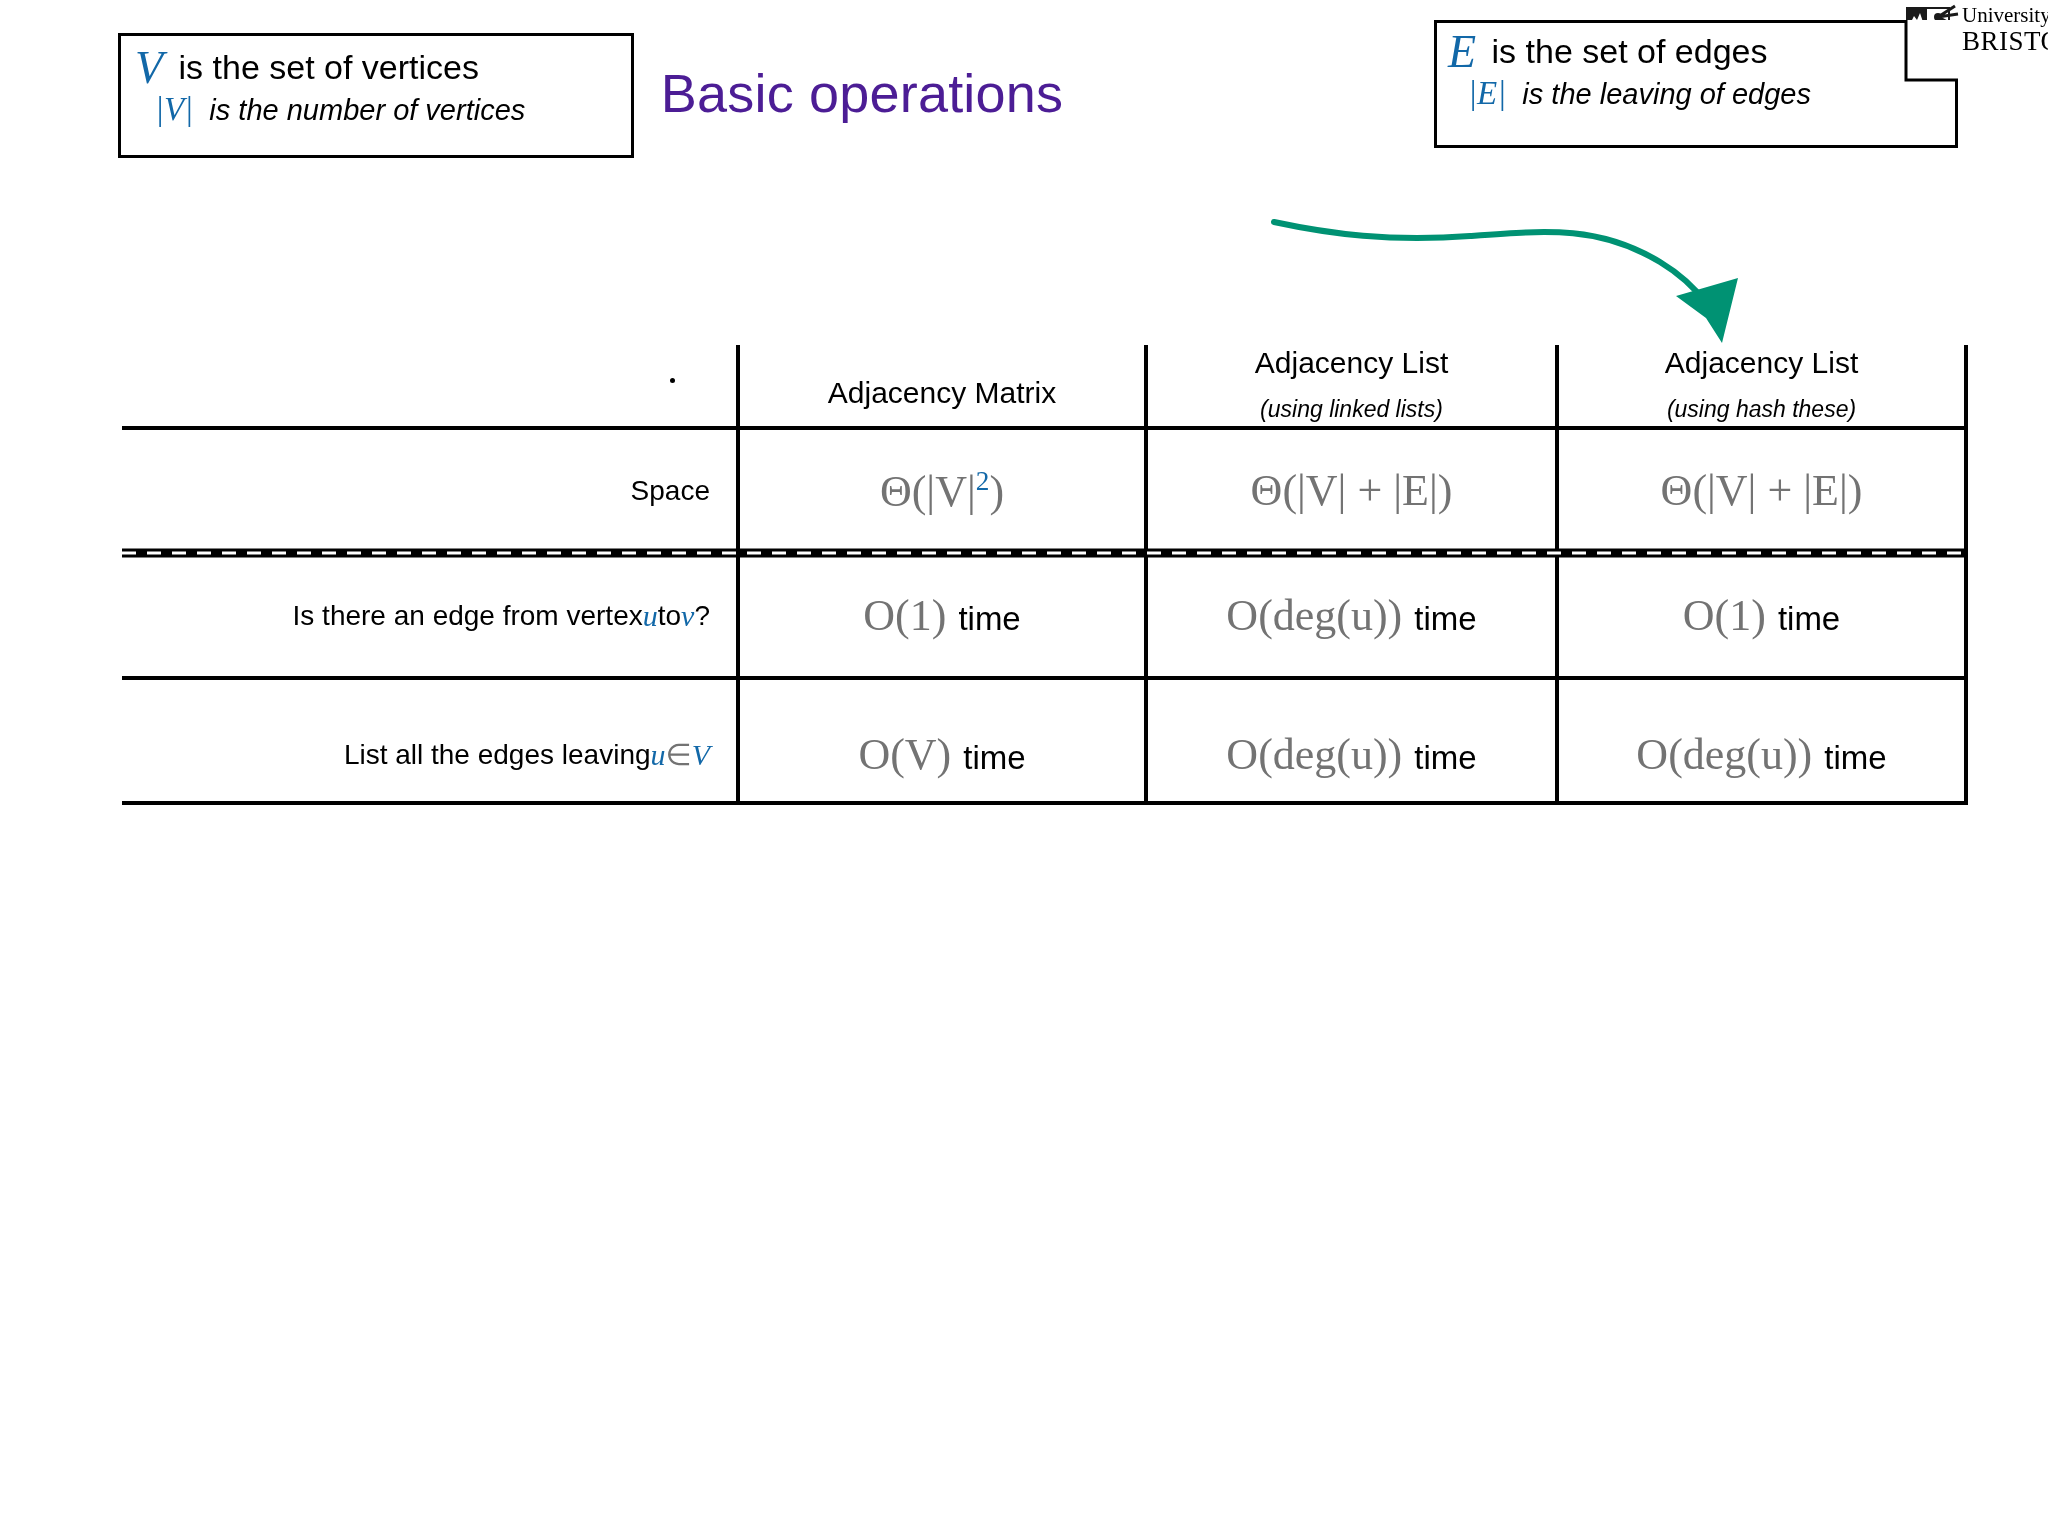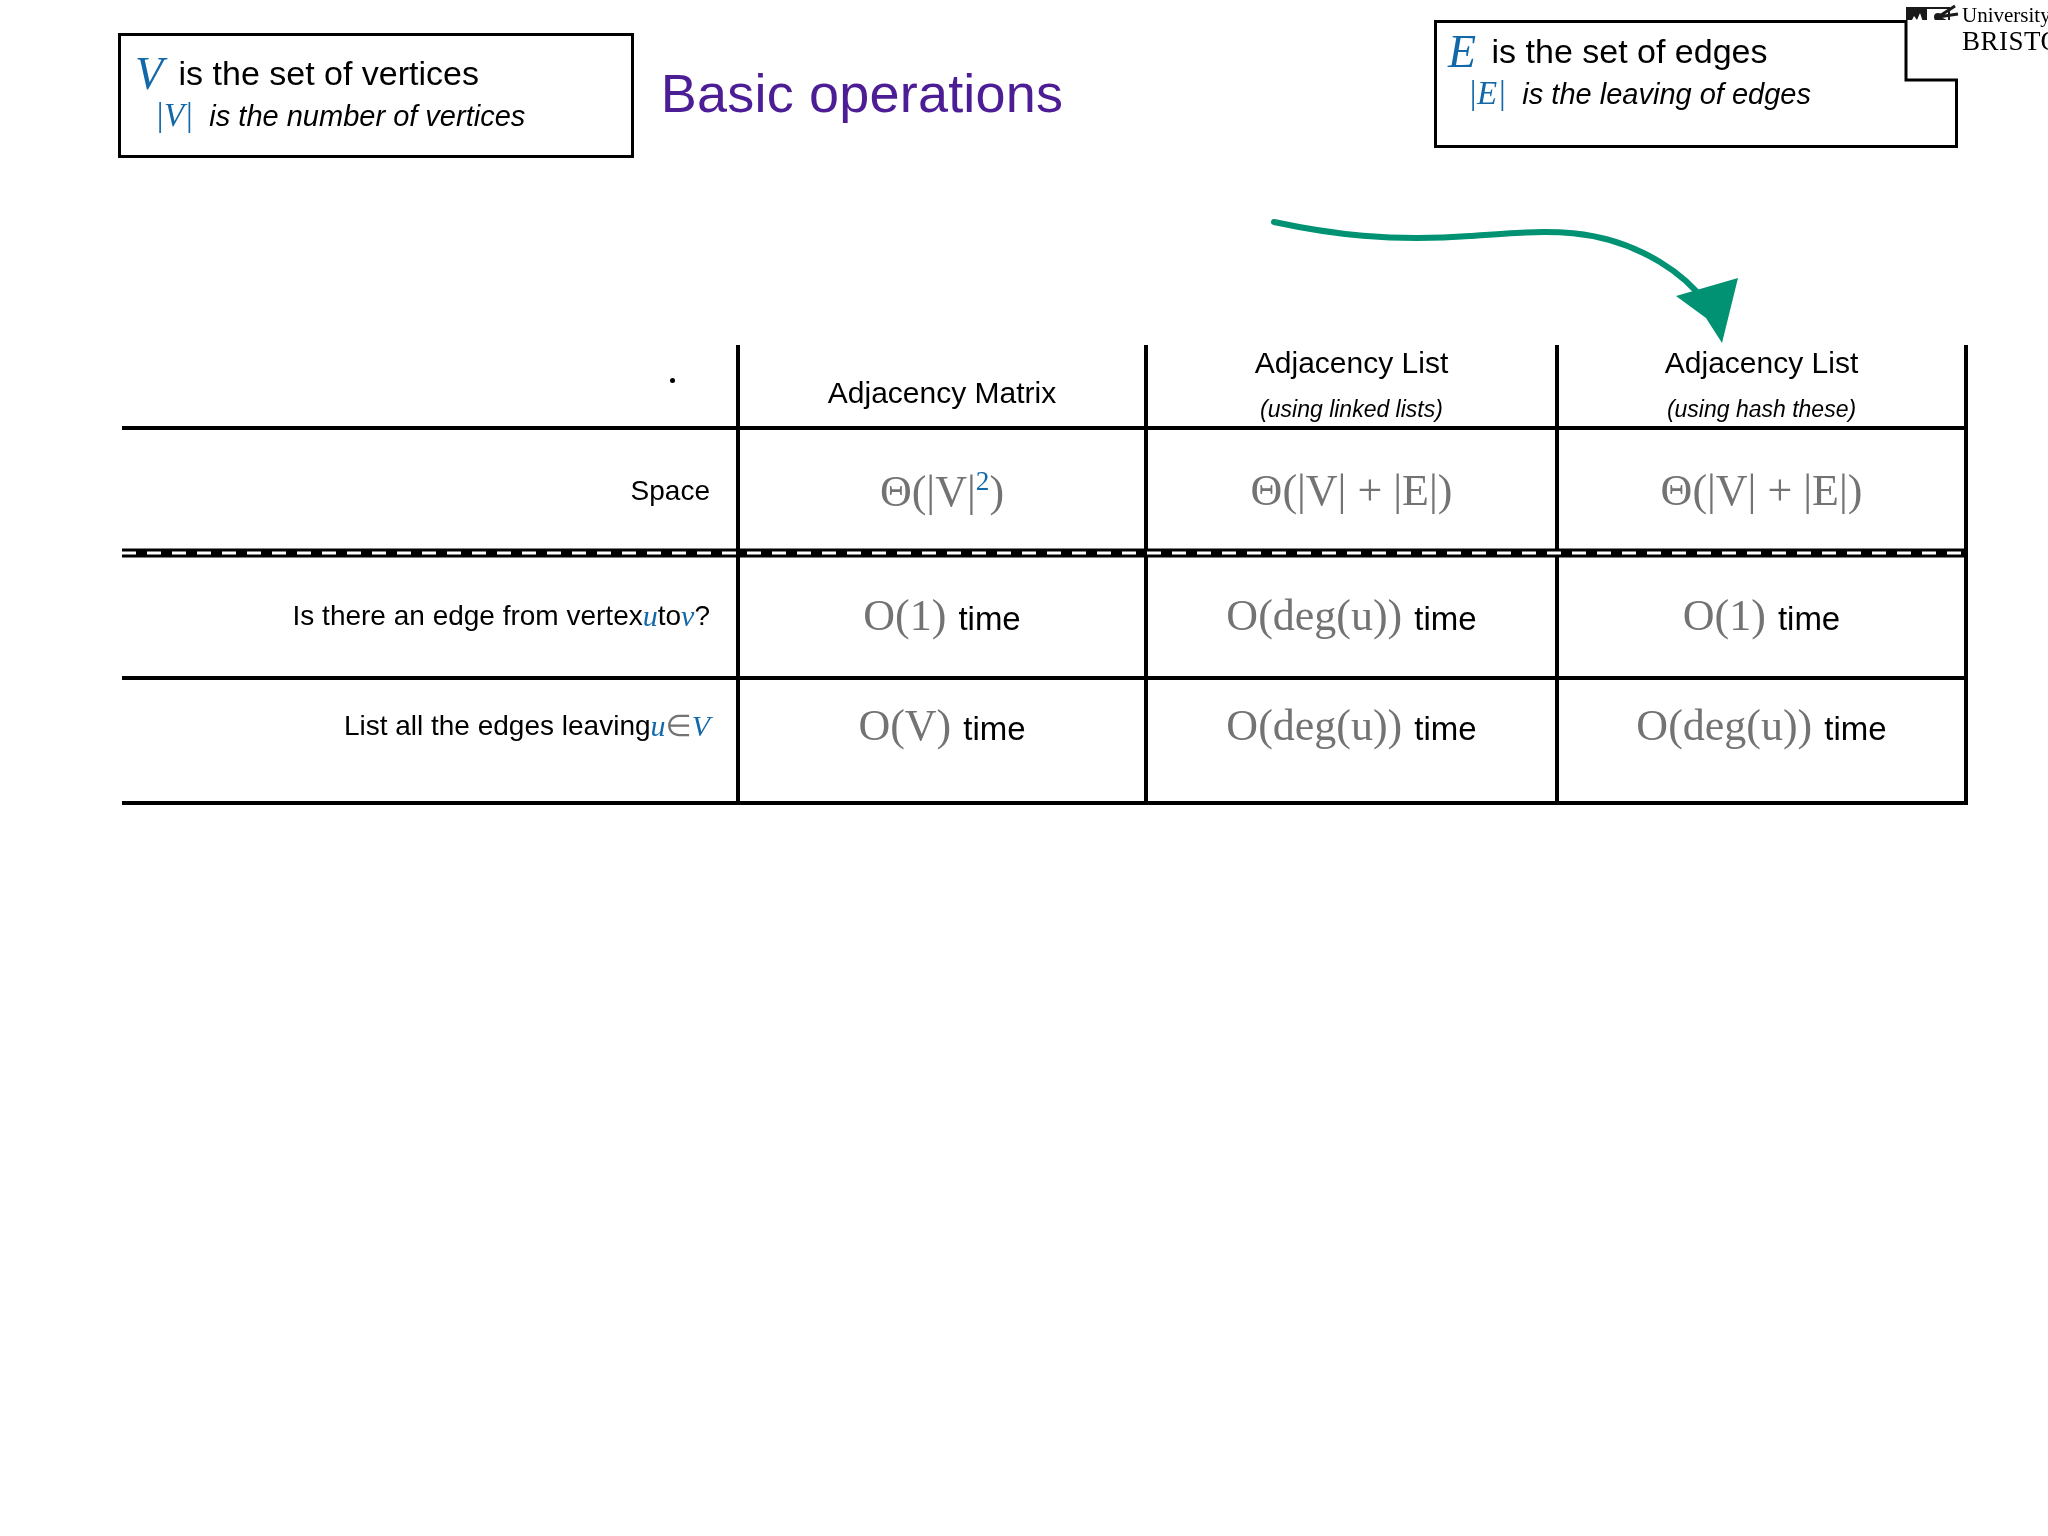--- a/index.html
+++ b/index.html
@@ -40,21 +40,21 @@
     position: absolute;
     border: 3px solid #000000;
     background: #ffffff;
     box-sizing: border-box;
   }
   #vbox {
     left: 118px;
     top: 33px;
     width: 516px;
     height: 125px;
-    padding: 12px 0 0 14px;
+    padding: 6px 0 0 14px;
   }
   #ebox {
     left: 1434px;
     top: 20px;
     width: 524px;
     height: 128px;
     border: none;
     padding: 12px;
   }
   #ebox .notch-svg {
@@ -149,21 +149,21 @@
 
   
   .col-label { left: 0px;    width: 616px; }
   .col-c1    { left: 616px;  width: 408px; }
   .col-c2    { left: 1024px; width: 411px; }
   .col-c3    { left: 1435px; width: 409px; }
 
   .row-head { top: 5px;   height: 83px; }
   .row-1    { top: 88px;  height: 125px; }
   .row-2    { top: 213px; height: 125px; }
-  .row-3    { top: 323px; height: 125px; }
+  .row-3    { top: 352px; height: 125px; }
 
   .hdr-main {
     font-size: 30px;
     line-height: 38px;
     color: #000000;
   }
   .hdr-sub {
     font-size: 23px;
     font-style: italic;
     line-height: 30px;

